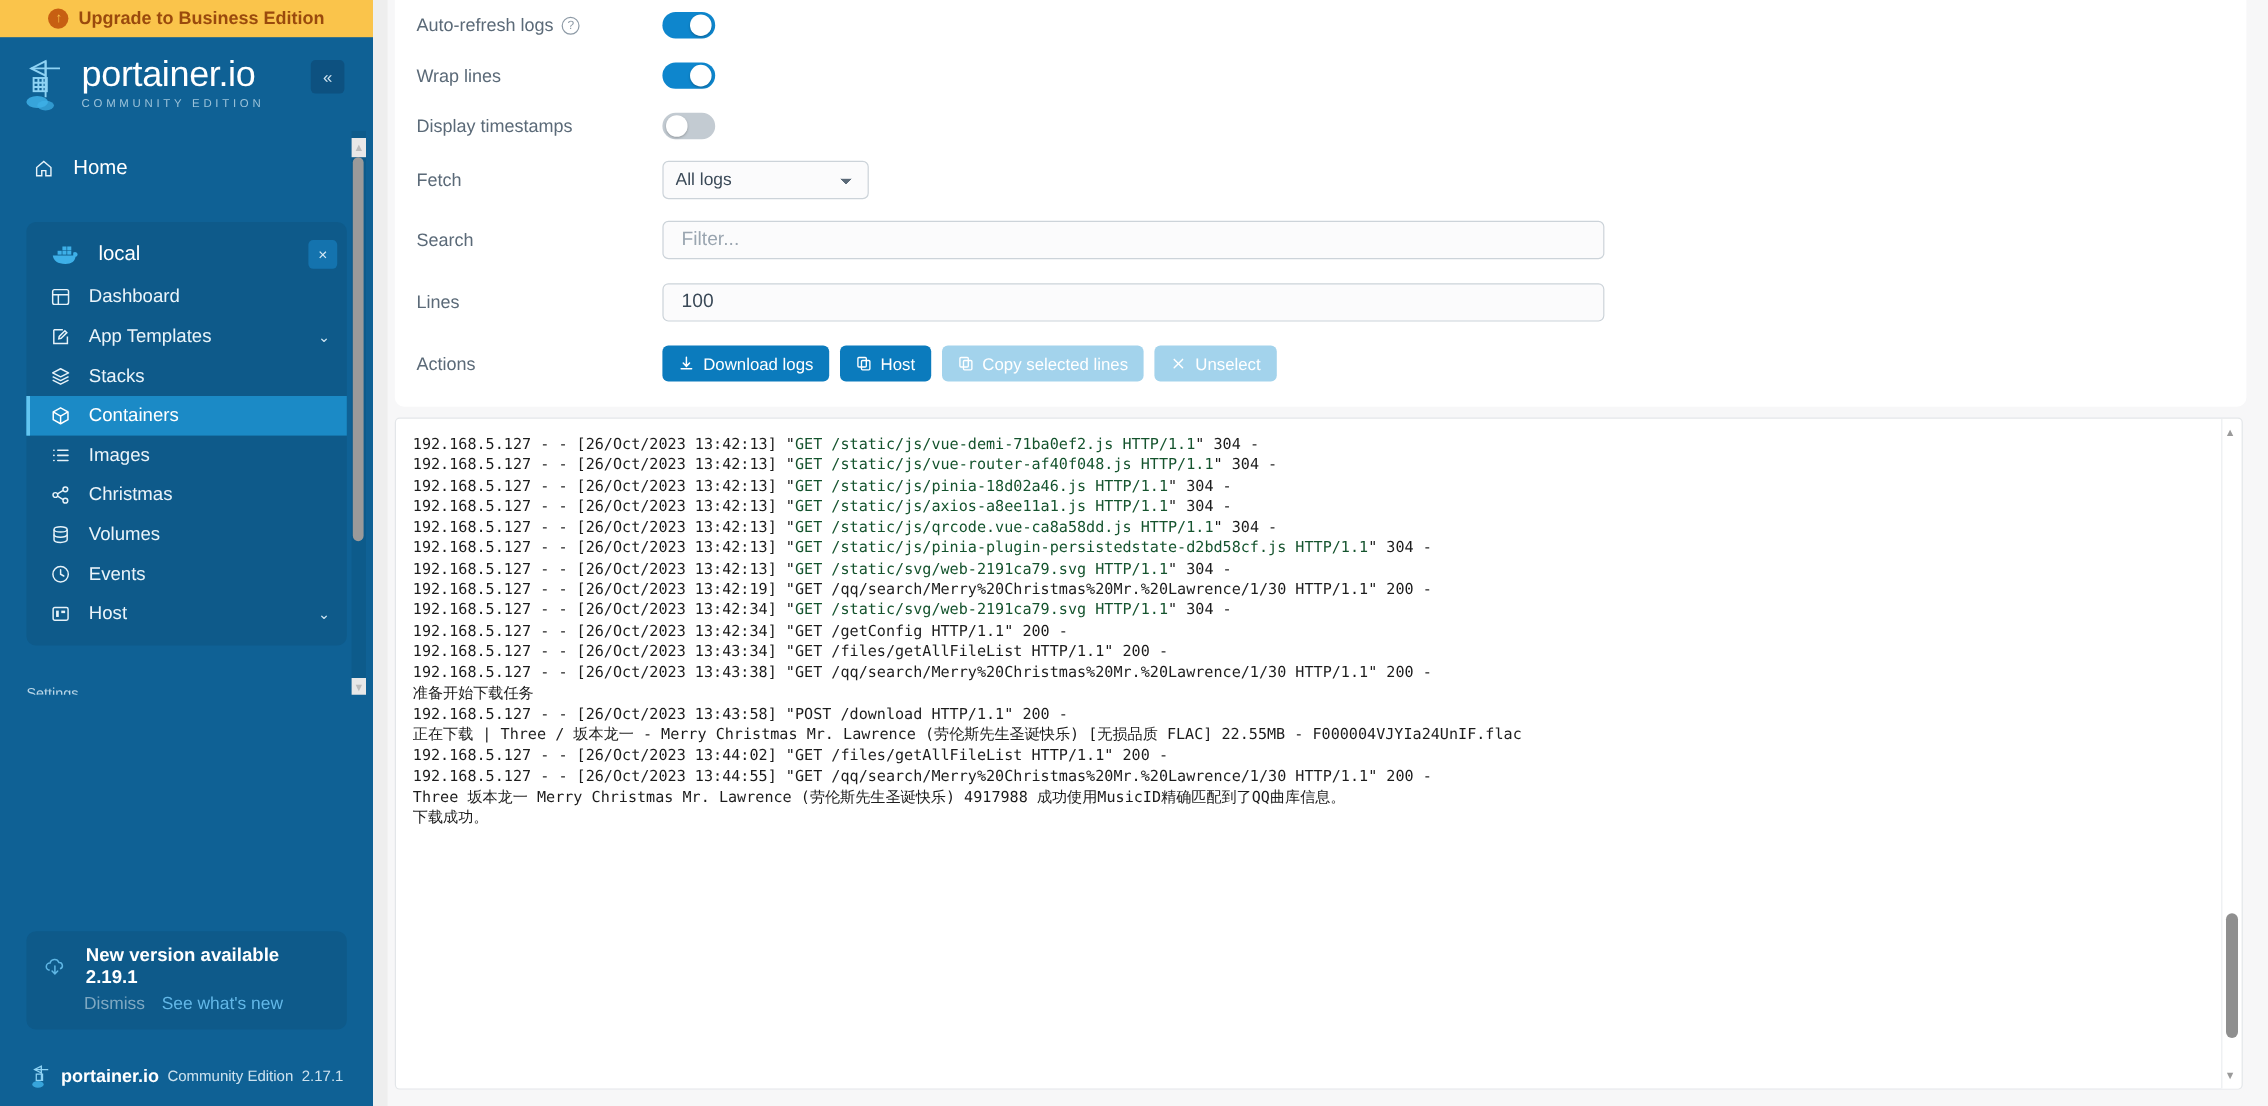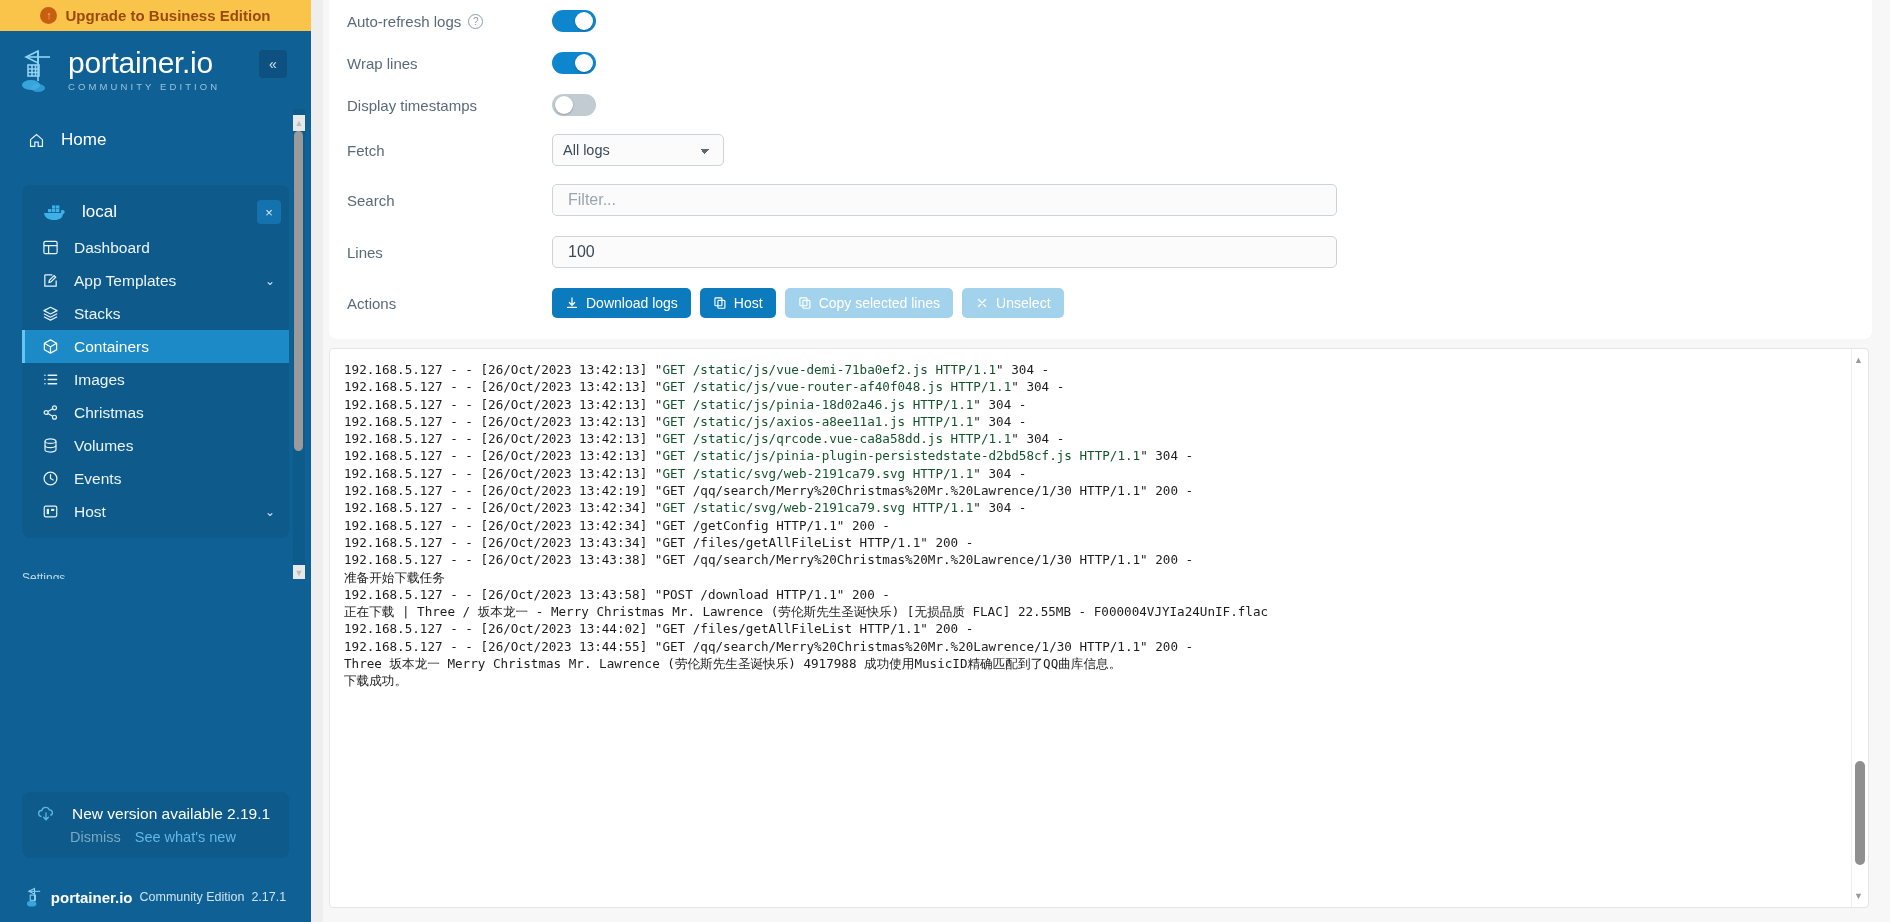--- a/index.html
+++ b/index.html
@@ -123,21 +123,21 @@
   }
   .nav-arrow.up { top: 6px; }
   .nav-arrow.down { top: 456px; }
 
   .version-box {
     position: absolute; left: 22px; bottom: 64px;
     width: 267px;
     background: #0e5a8a; border-radius: 8px;
     padding: 12px 14px 13px 14px;
   }
-  .version-row { display: flex; align-items: center; gap: 16px; }
+  .version-row { display: flex; align-items: center; gap: 16px; font-weight: bold; }
   .version-text { color: #fff; font-size: 15.5px; }
   .version-links { margin: 5px 0 0 34px; display: flex; gap: 14px; }
   .version-links a { font-size: 14.5px; text-decoration: none; cursor: pointer; }
   .lnk-dismiss { color: #7ea8c2; }
   .lnk-new { color: #63b8e8; }
 
   .footer-brand {
     position: absolute; left: 0; bottom: 14px; width: 311px;
     display: flex; align-items: center; justify-content: center; gap: 7px;
   }

